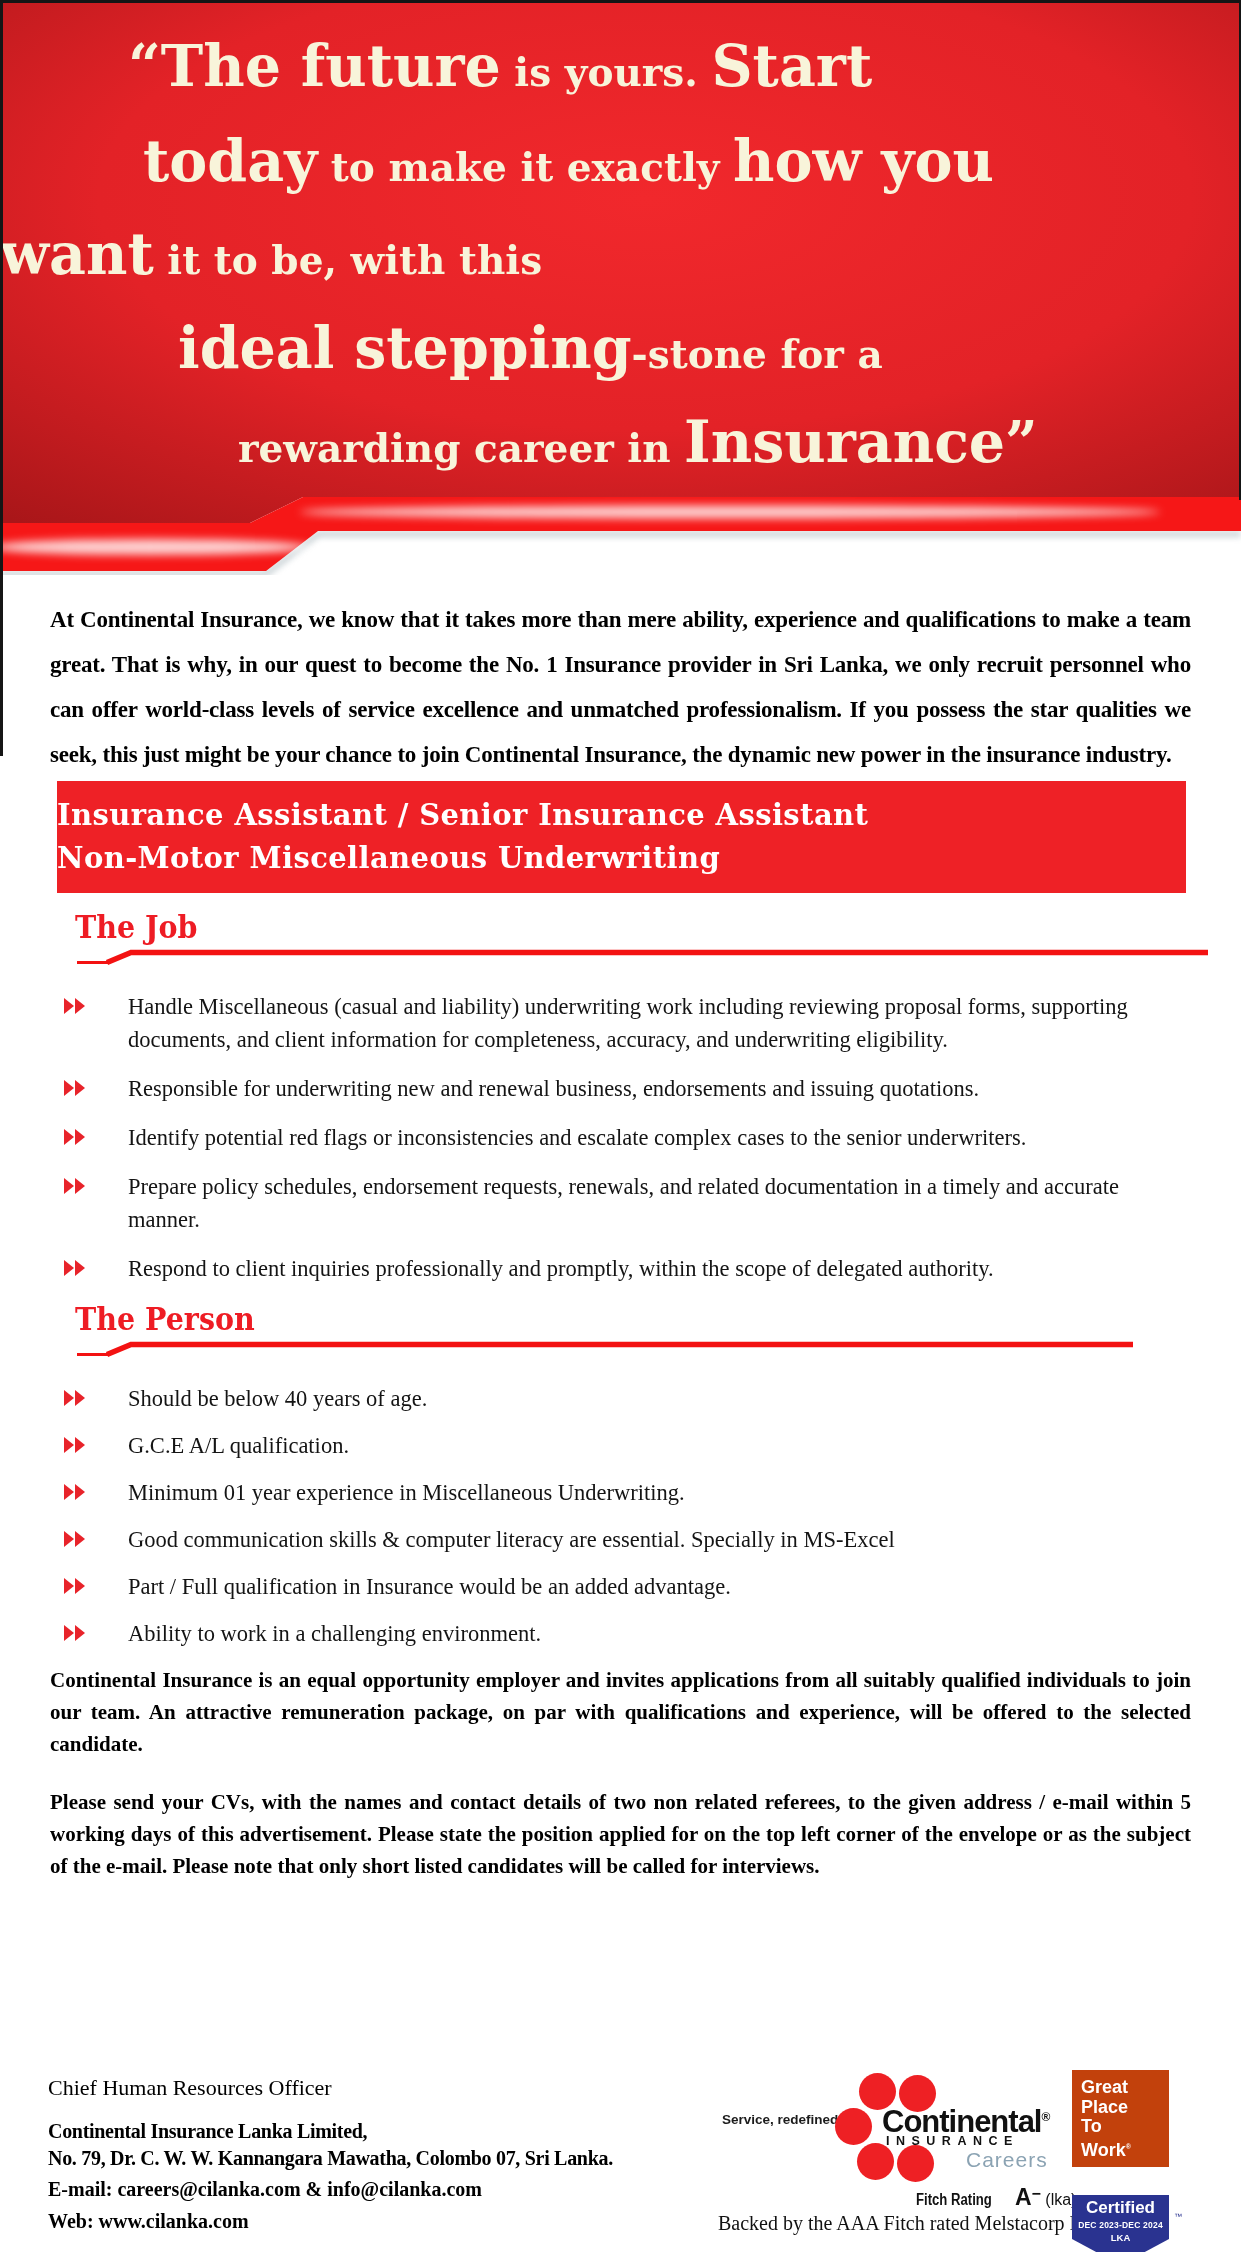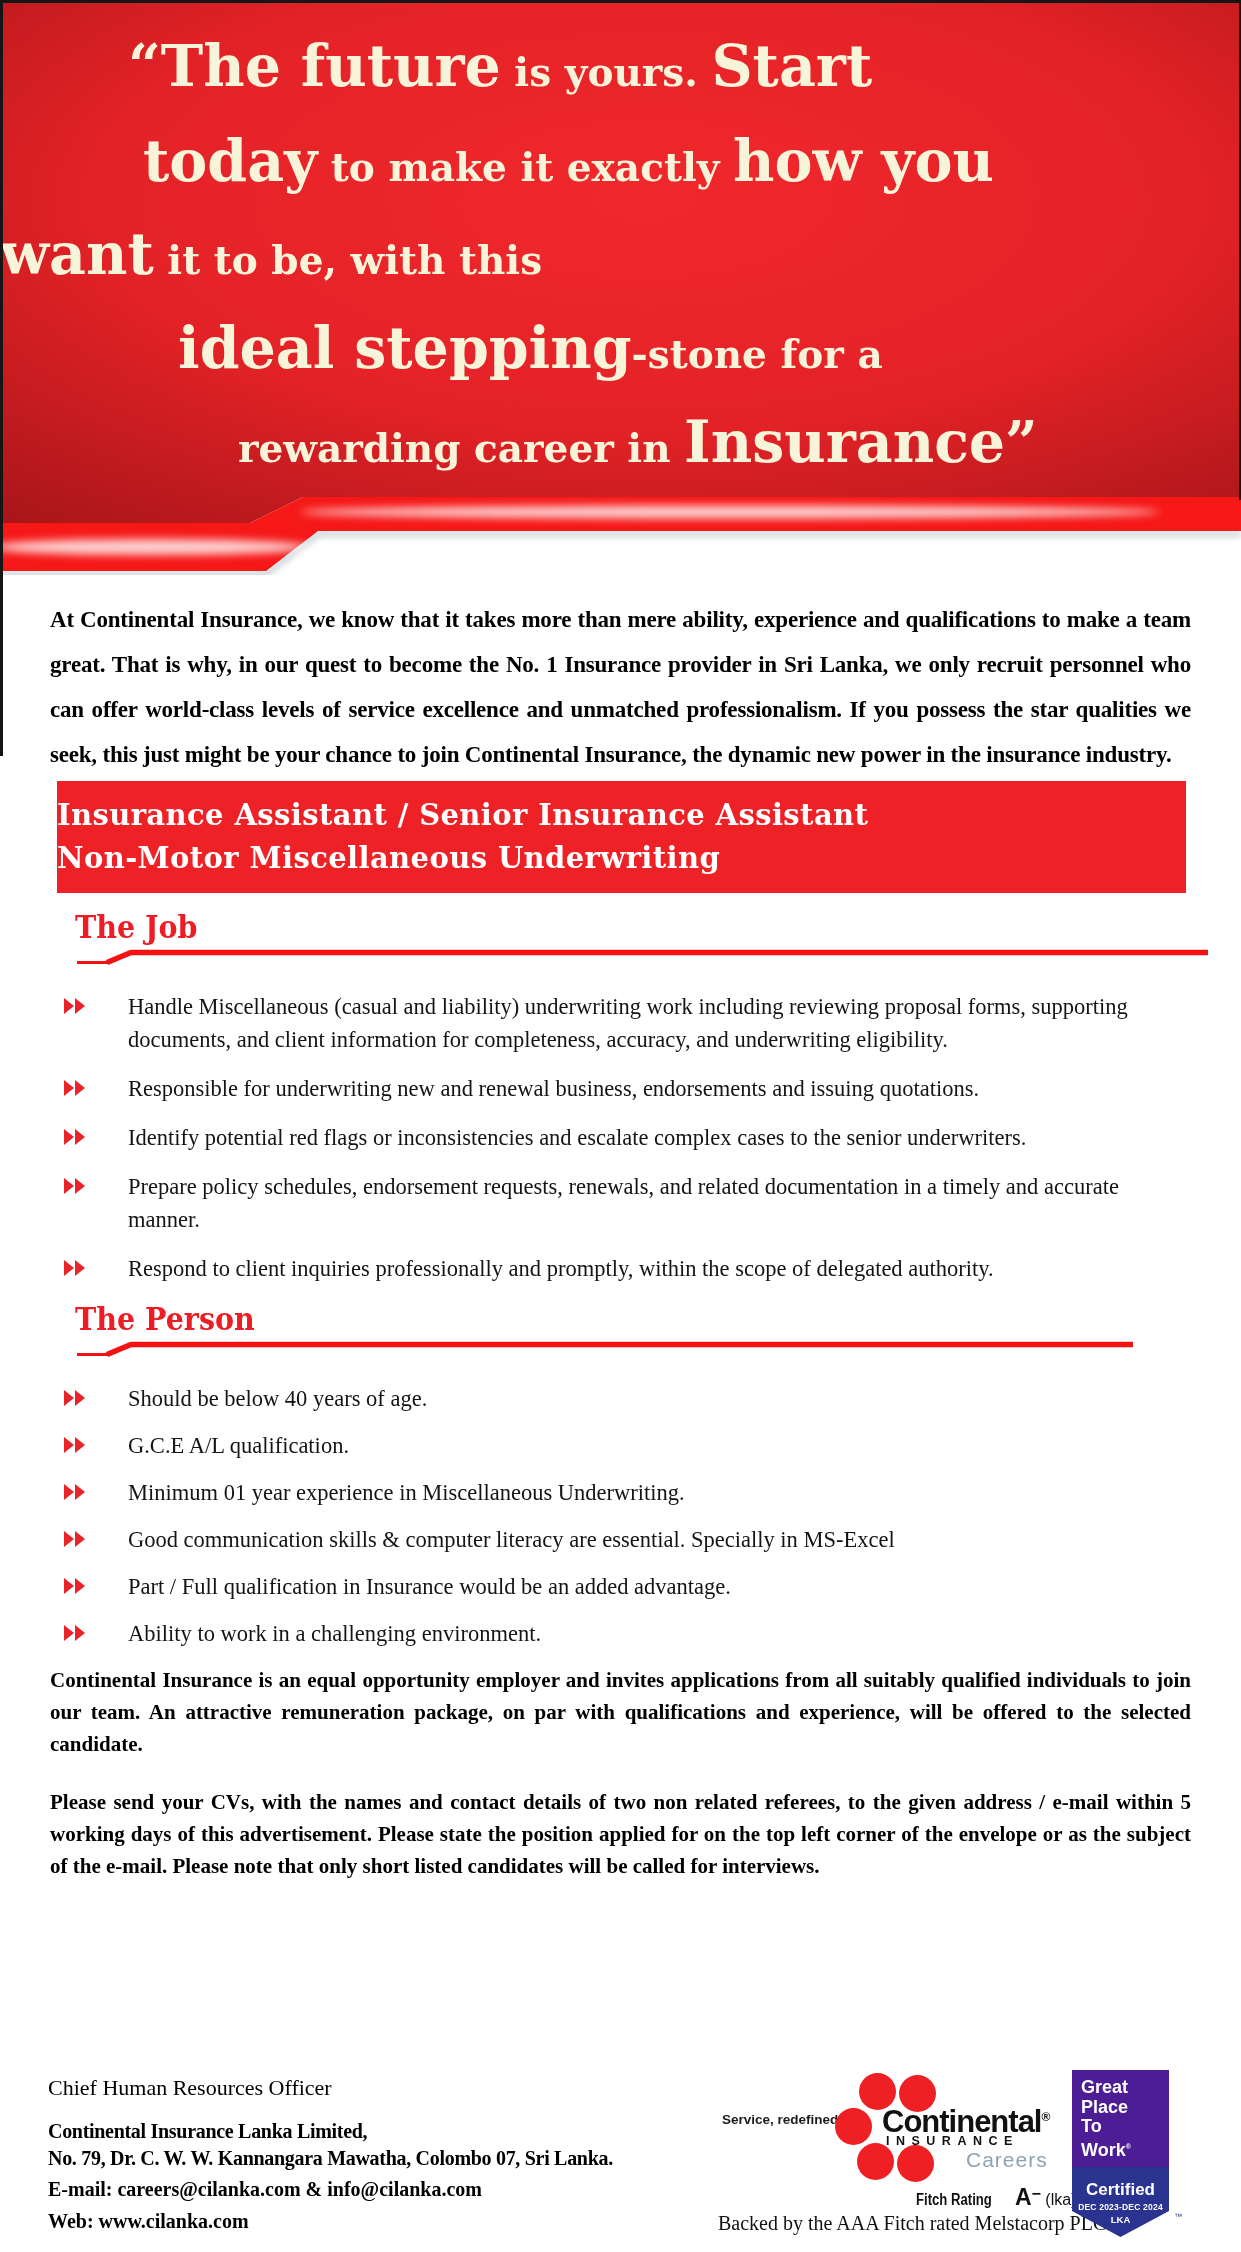--- a/index.html
+++ b/index.html
@@ -77,26 +77,26 @@
     font-size:21px;color:#8ba3b3;letter-spacing:1px;}
   .fitch{left:916px;top:122px;font-family:"Liberation Sans", sans-serif;color:#111;}
   .fitch .fl{font-weight:bold;font-size:16px;display:inline-block;transform:scaleX(0.82);transform-origin:left;}
   .fitch .fg{font-weight:bold;font-size:23px;margin-left:2px;}
   .fitch .fm{font-weight:bold;font-size:16px;vertical-align:6px;}
   .fitch .fr{font-size:16px;}
   .backed{left:718px;top:150px;font-size:20px;color:#111;}
 
   
   .gptw{left:1072px;top:8px;width:97px;font-family:"Liberation Sans", sans-serif;}
-  .gptw-red{background:#4c1d95;color:#fff;padding:8px 0 6px 9px;height:83px;}
+  .gptw-red{background:#c2410c;color:#fff;padding:8px 0 6px 9px;height:83px;}
   .gptw-red div{font-weight:bold;font-size:18px;line-height:19.5px;}
   .gptw-red sup{font-size:7px;}
   .gptw-blue{background:#2a3390;color:#fff;height:70px;text-align:center;
     clip-path:polygon(0 0,100% 0,100% 63%,50% 100%,0 63%);}
-  .gptw-cert{font-weight:bold;font-size:17px;padding-top:13px;}
+  .gptw-cert{font-weight:bold;font-size:17px;padding-top:3px;margin-top:28px;}
   .gptw-dates{font-weight:bold;font-size:8.5px;letter-spacing:0.2px;margin-top:2px;}
   .gptw-region{font-weight:bold;font-size:9.5px;margin-top:2px;}
   .gptw-tm{left:1174px;top:150px;font-size:8px;color:#2a3390;font-family:"Liberation Sans", sans-serif;}
 </style>
 </head>
 <body>
 
 <div class="edge edge-top"></div>
 <div class="edge edge-left"></div>
 <div class="edge edge-right"></div>

